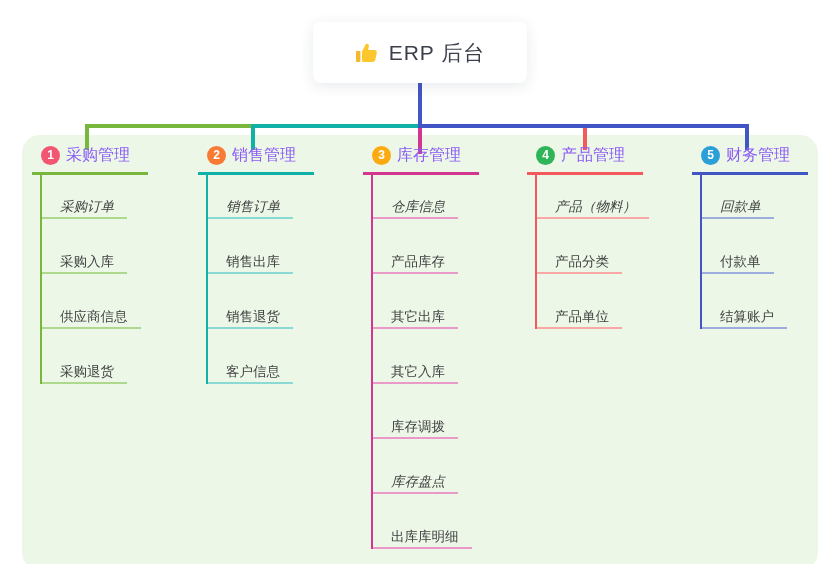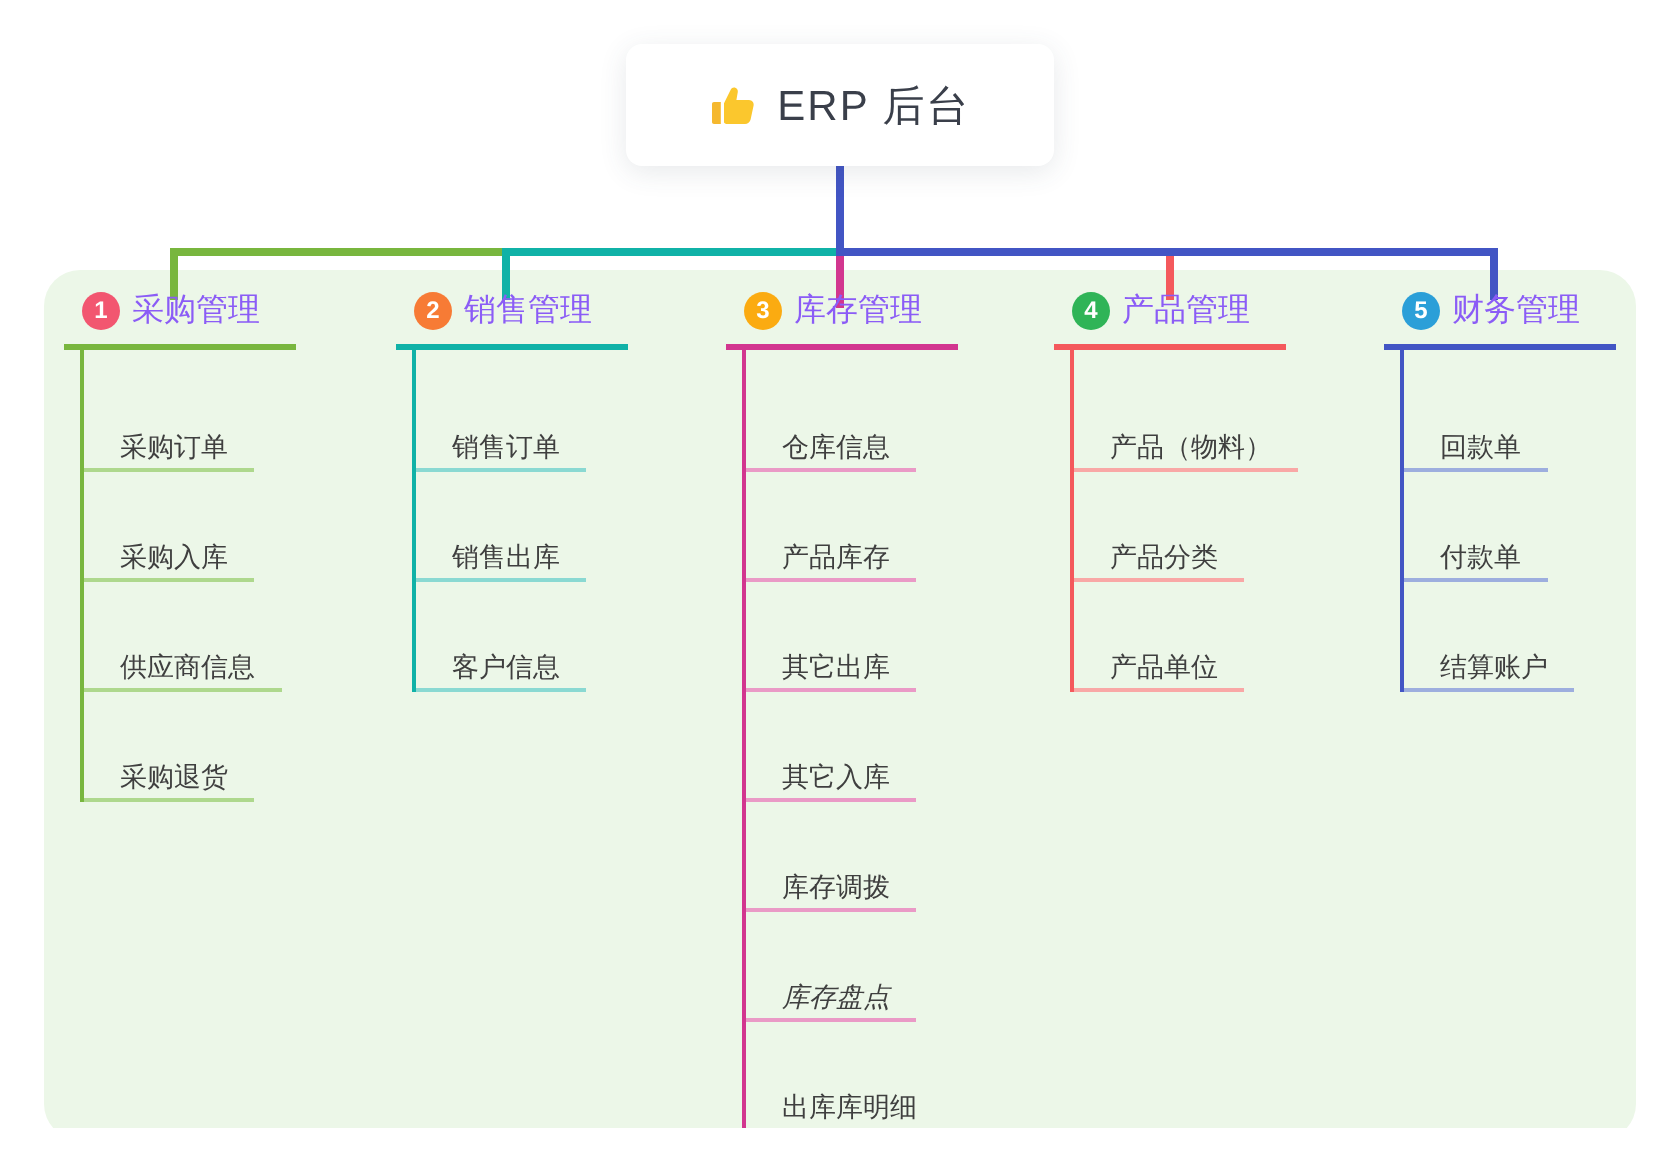--- a/index.html
+++ b/index.html
@@ -32,21 +32,21 @@
     width:19px;height:19px;border-radius:50%;flex:0 0 auto;
     color:#fff;font-size:12px;line-height:19px;text-align:center;font-weight:bold;
   }
   .branch-label{font-size:16px;color:#8b5cf6;white-space:nowrap;}
   .children{margin-left:8px;border-left:2px solid #000;width:fit-content;}
   .child{
     width:fit-content;white-space:nowrap;
     padding:33px 13px 0 18px;line-height:20px;font-size:13.5px;color:#3f3f3f;
     border-bottom:2px solid #000;
   }
-  .child:first-child{padding-top:39px;}
+  .child:first-child{padding-top:22px;font-style:italic;}
 </style>
 </head>
 <body>
 
 <div id="stage">
   <div id="panel" style="background: rgb(236, 247, 232);"></div>
   <svg id="connectors" viewBox="0 0 839 588" xmlns="http://www.w3.org/2000/svg">
       <path d="M87 150 V126 H253" stroke="#78b63e" stroke-width="4" fill="none" stroke-linecap="butt" stroke-linejoin="miter"></path>
       <path d="M253 150 V126 H422" stroke="#10b2a7" stroke-width="4" fill="none" stroke-linecap="butt" stroke-linejoin="miter"></path>
       <path d="M418 126 H747 V150" stroke="#4255c4" stroke-width="4" fill="none" stroke-linecap="butt" stroke-linejoin="miter"></path>
@@ -77,20 +77,21 @@
     </div>
 
     <div class="branch" style="left: 198px;">
       <div class="branch-header" style="border-bottom-color: rgb(16, 178, 167);">
         <span class="badge" style="background: rgb(247, 123, 53);">2</span>
         <span class="branch-label">销售管理</span>
       </div>
       <div class="children" style="border-left-color: rgb(16, 178, 167);">
         <div class="child" style="border-bottom-color: rgb(138, 217, 210);">销售订单</div>
         <div class="child" style="border-bottom-color: rgb(138, 217, 210);">销售出库</div>
+        <div class="child" style="border-bottom-color: rgb(138, 217, 210);">销售退货</div>
         <div class="child" style="border-bottom-color: rgb(138, 217, 210);">客户信息</div>
       </div>
     </div>
 
     <div class="branch" style="left: 363px;">
       <div class="branch-header" style="border-bottom-color: rgb(210, 54, 143);">
         <span class="badge" style="background: rgb(251, 171, 17);">3</span>
         <span class="branch-label">库存管理</span>
       </div>
       <div class="children" style="border-left-color: rgb(210, 54, 143);">

